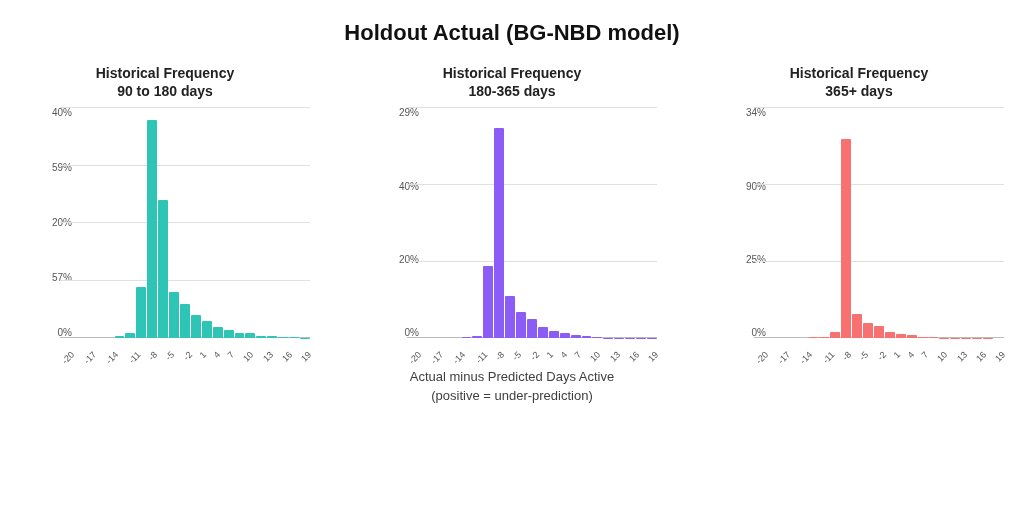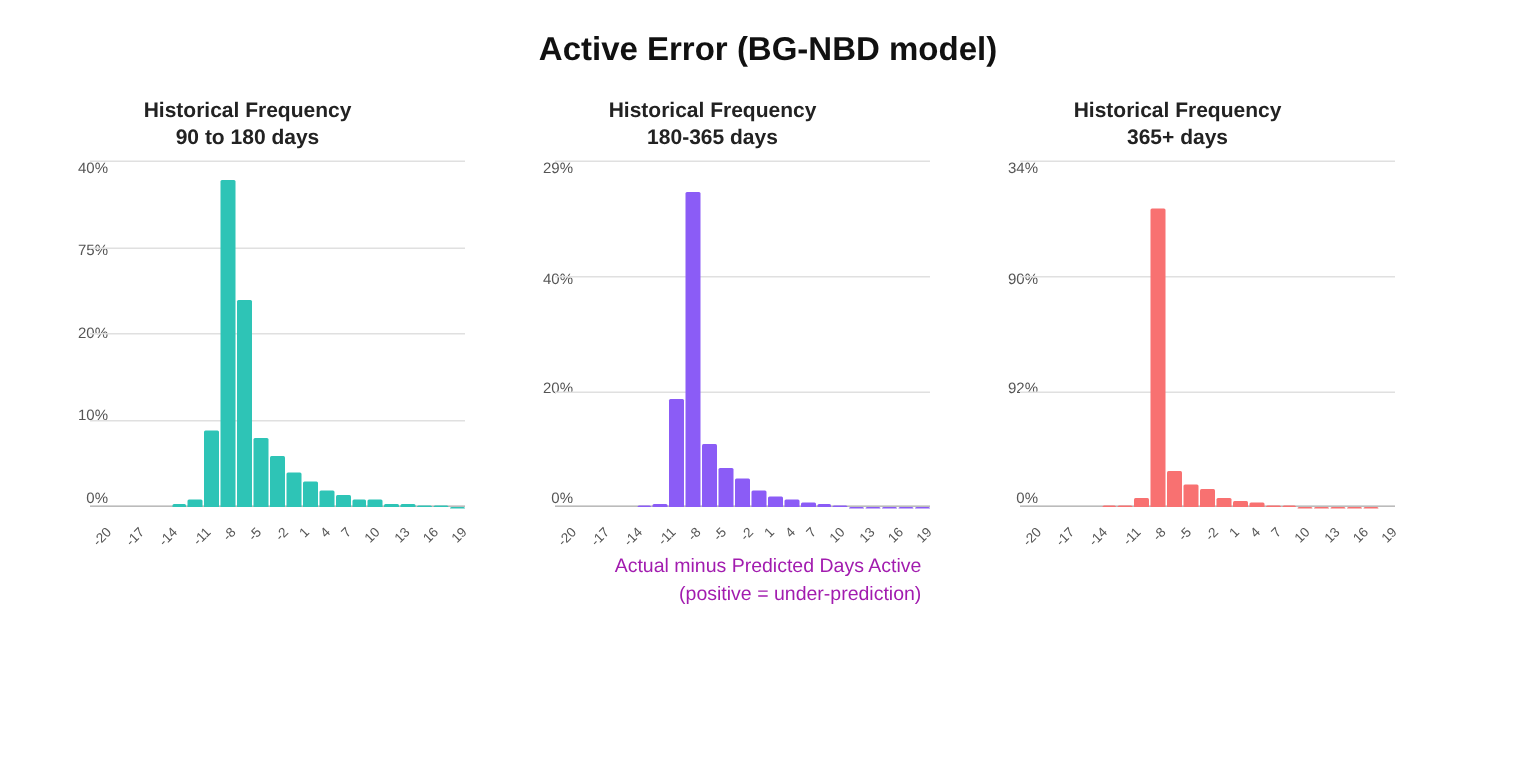--- a/index.html
+++ b/index.html
@@ -20,21 +20,21 @@
       font-weight: 700;
       color: #111;
       margin-bottom: 18px;
       letter-spacing: 0;
     }
     .charts-row {
       display: flex;
       flex-direction: row;
       gap: 0px;
       width: 100%;
-      justify-content: flex-start;
+      justify-content: space-between;
       align-items: flex-start;
     }
     .chart-container {
       display: flex;
       flex-direction: column;
       align-items: center;
       width: 310px;
     }
     .chart-subtitle {
       font-size: 14px;
@@ -115,41 +115,41 @@
     .x-axis-line {
       position: absolute;
       left: 40px;
       right: 0;
       bottom: 20px;
       height: 1px;
       background: #bbb;
     }
     .footer-label {
       font-size: 13px;
-      color: #a21caf;
-      text-align: right;
+      color: #404040;
+      text-align: center;
       margin-top: 10px;
       line-height: 1.4;
     }
   </style>
 </head>
 <body>
 
-<h1 class="main-title">Active Error (BG-NBD model)</h1>
+<h1 class="main-title">Holdout Actual (BG-NBD model)</h1>
 
 <div class="charts-row">
 <div class="chart-container">
       <div class="chart-subtitle" style="white-space: pre-line;">Historical Frequency
 90 to 180 days</div>
       <div class="chart-area">
         <div class="y-axis">
           <span class="y-label">40%</span>
-          <span class="y-label">75%</span>
+          <span class="y-label">59%</span>
           <span class="y-label">20%</span>
-          <span class="y-label">10%</span>
+          <span class="y-label">57%</span>
           <span class="y-label">0%</span>
         </div>
         <div class="grid-lines">
           <div class="grid-line" style="bottom: 0%;"></div>
           <div class="grid-line" style="bottom: 25%;"></div>
           <div class="grid-line" style="bottom: 50%;"></div>
           <div class="grid-line" style="bottom: 75%;"></div>
           <div class="grid-line" style="bottom: 100%;"></div>
         </div>
         <div class="x-axis-line"></div>
@@ -256,21 +256,21 @@
         </div>
       </div>
     </div>
     <div class="chart-container">
       <div class="chart-subtitle" style="white-space: pre-line;">Historical Frequency
 365+ days</div>
       <div class="chart-area">
         <div class="y-axis">
           <span class="y-label">34%</span>
           <span class="y-label">90%</span>
-          <span class="y-label">92%</span>
+          <span class="y-label">25%</span>
           <span class="y-label">0%</span>
         </div>
         <div class="grid-lines">
           <div class="grid-line" style="bottom: 0%;"></div>
           <div class="grid-line" style="bottom: 33.3333%;"></div>
           <div class="grid-line" style="bottom: 66.6667%;"></div>
           <div class="grid-line" style="bottom: 100%;"></div>
         </div>
         <div class="x-axis-line"></div>
         <div class="bars-area">

